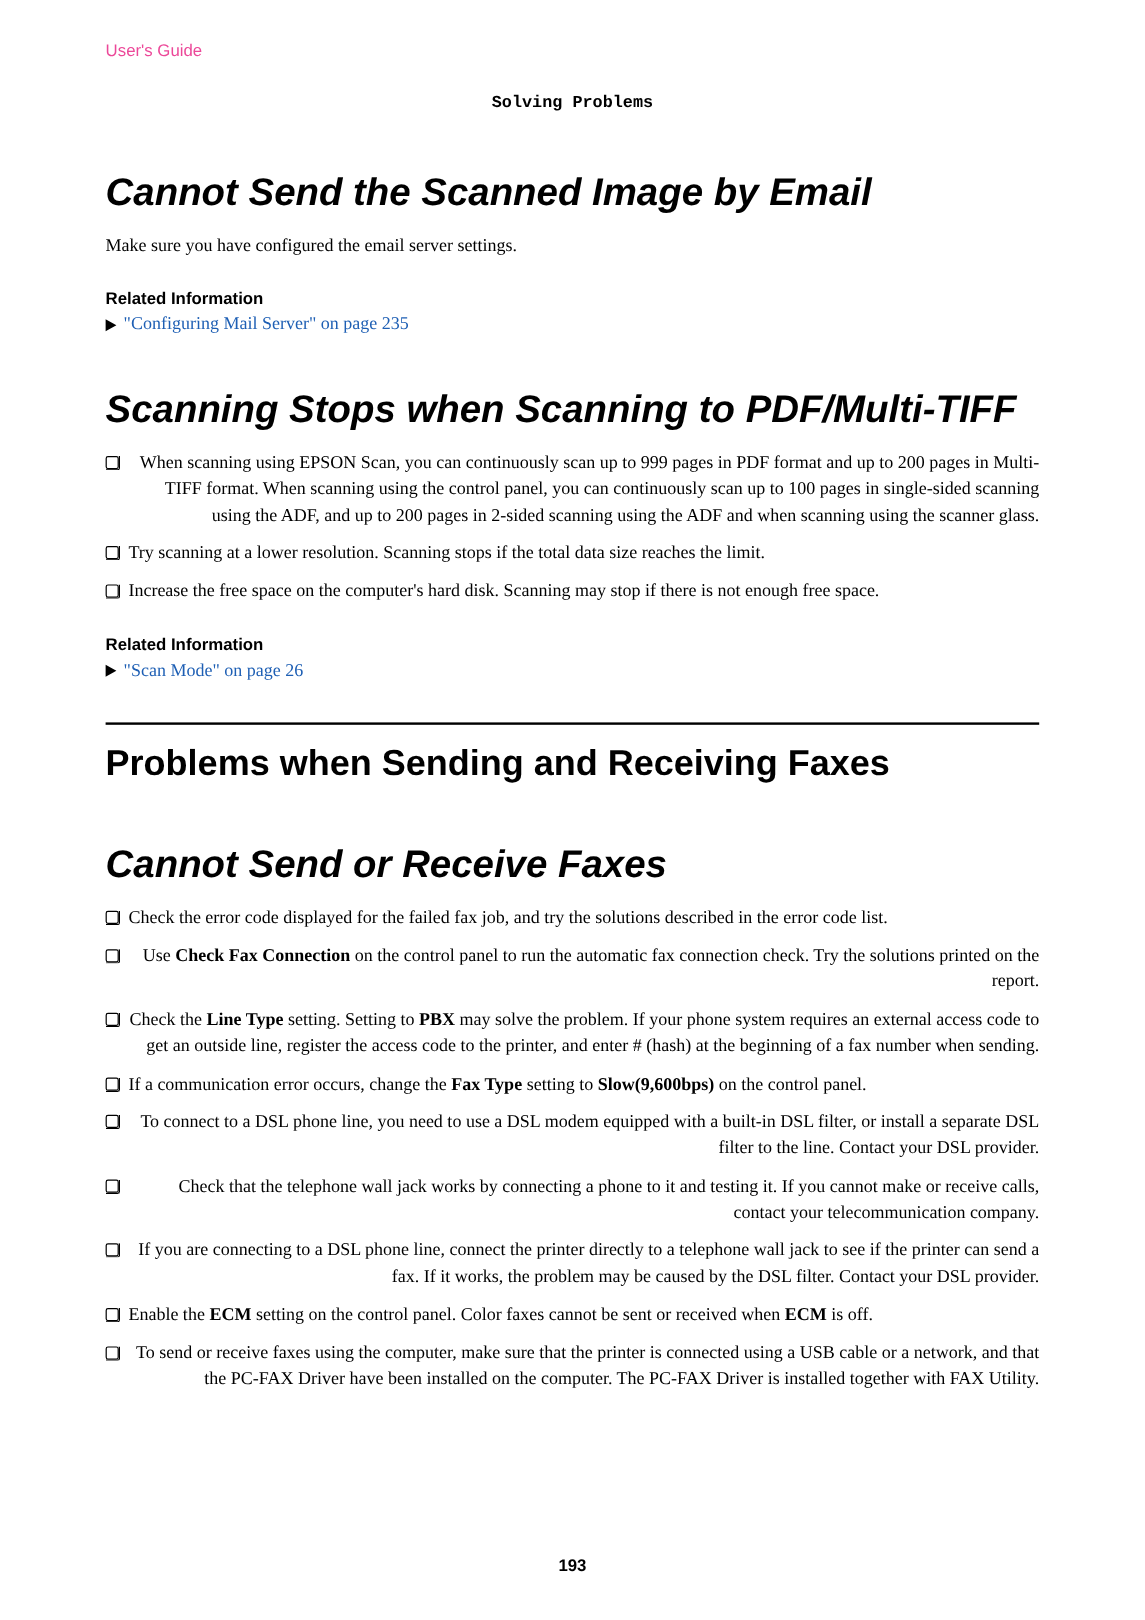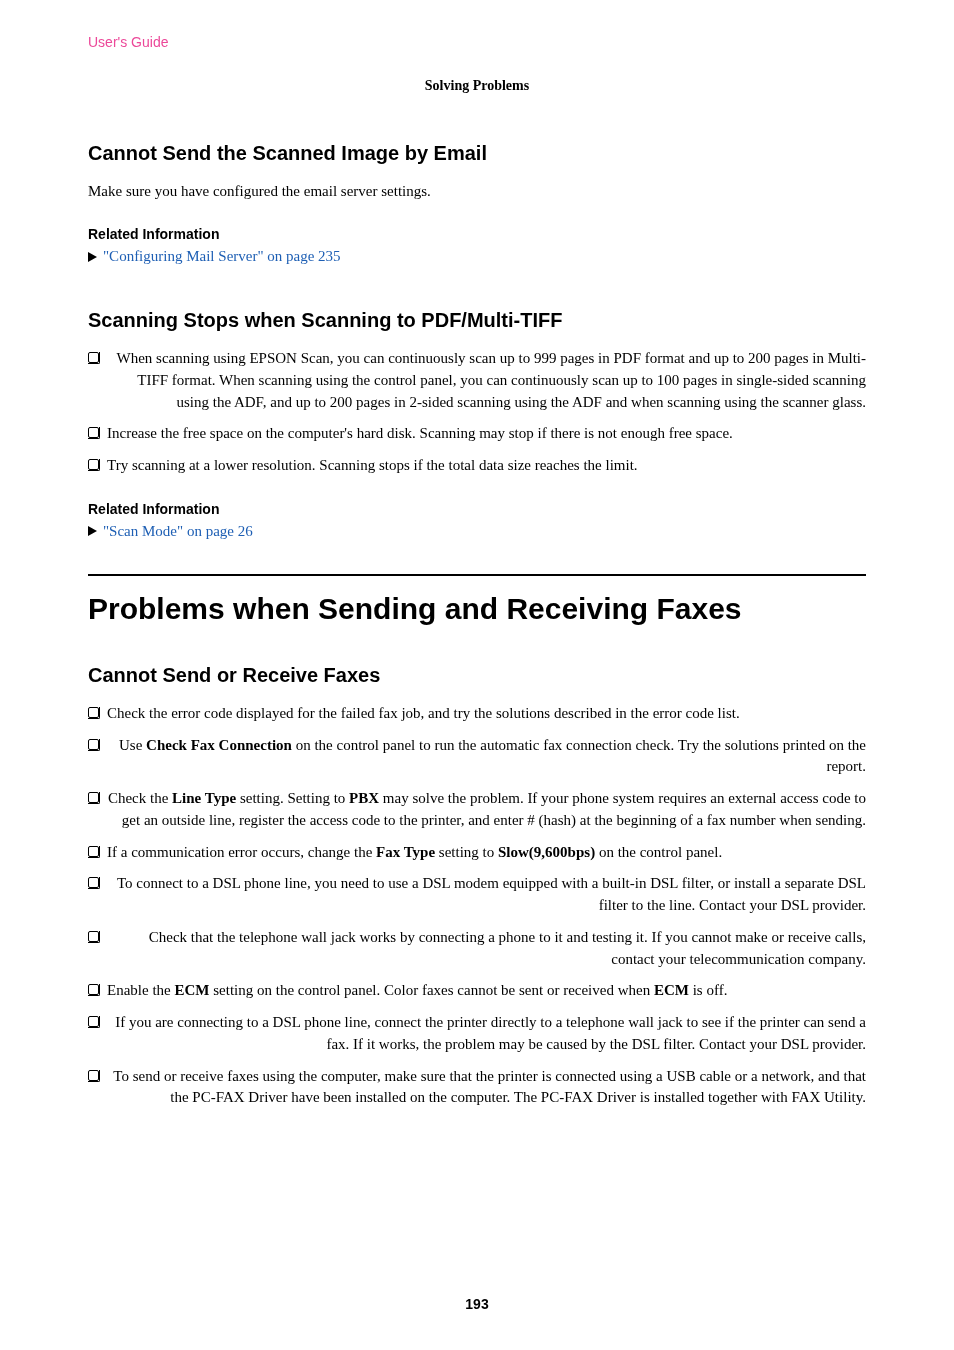--- a/index.html
+++ b/index.html
@@ -12,31 +12,32 @@
     position: relative;
     padding: 34px 88px 0 88px;
   }
   .header-title {
     font-family: Arial, Helvetica, sans-serif;
     font-size: 14px;
     color: #ec4899;
     margin-bottom: 28px;
   }
   .section-label {
-    font-family: Liberation Serif, serif;
+    font-family: Liberation Mono, monospace;
     font-weight: bold;
     font-size: 14px;
     text-align: center;
     margin-bottom: 48px;
   }
   h2.sub {
     font-family: Arial, Helvetica, sans-serif;
     font-weight: bold;
-    font-size: 20px;
+    font-size: 32px;
     margin-bottom: 16px;
+    font-style: italic;
   }
   .para {
     font-size: 15px;
     line-height: 1.4;
     margin-bottom: 24px;
   }
   .related-label {
     font-family: Arial, Helvetica, sans-serif;
     font-weight: bold;
     font-size: 14px;
@@ -91,21 +92,21 @@
   }
   hr.heavy {
     border: none;
     border-top: 2px solid #000;
     margin: 28px 0 16px 0;
   }
   h1.main {
     font-family: Arial, Helvetica, sans-serif;
     font-weight: bold;
     font-size: 30px;
-    margin-bottom: 38px;
+    margin-bottom: 48px;
   }
   .gap-large { height: 10px; }
   .bold { font-weight: bold; }
   .page-number {
     position: absolute;
     bottom: 38px;
     left: 0; right: 0;
     text-align: center;
     font-family: Arial, Helvetica, sans-serif;
     font-weight: bold;
@@ -129,25 +130,25 @@
 <div class="gap-large"></div>
 
 <h2 class="sub">Scanning Stops when Scanning to PDF/Multi-TIFF</h2>
 <ul class="bullets" id="sec2-list">
     <li>
       <span class="bullet-icon"></span>
       <span>When scanning using EPSON Scan, you can continuously scan up to 999 pages in PDF format and up to 200 pages in Multi-TIFF format. When scanning using the control panel, you can continuously scan up to 100 pages in single-sided scanning using the ADF, and up to 200 pages in 2-sided scanning using the ADF and when scanning using the scanner glass.</span>
     </li>
     <li>
       <span class="bullet-icon"></span>
-      <span>Increase the free space on the computer's hard disk. Scanning may stop if there is not enough free space.</span>
+      <span>Try scanning at a lower resolution. Scanning stops if the total data size reaches the limit.</span>
     </li>
     <li>
       <span class="bullet-icon"></span>
-      <span>Try scanning at a lower resolution. Scanning stops if the total data size reaches the limit.</span>
+      <span>Increase the free space on the computer's hard disk. Scanning may stop if there is not enough free space.</span>
     </li>
   </ul>
 <div class="related-label">Related Information</div>
 <div class="link-row">
   <span class="arrow"></span>
   <span class="link-text">"Scan Mode" on page 26</span>
 </div>
 
 <hr class="heavy">
 <h1 class="main">Problems when Sending and Receiving Faxes</h1>
@@ -173,25 +174,25 @@
     <li>
       <span class="bullet-icon"></span>
       <span>To connect to a DSL phone line, you need to use a DSL modem equipped with a built-in DSL filter, or install a separate DSL filter to the line. Contact your DSL provider.</span>
     </li>
     <li>
       <span class="bullet-icon"></span>
       <span>Check that the telephone wall jack works by connecting a phone to it and testing it. If you cannot make or receive calls, contact your telecommunication company.</span>
     </li>
     <li>
       <span class="bullet-icon"></span>
-      <span>Enable the <span class="bold">ECM</span> setting on the control panel. Color faxes cannot be sent or received when <span class="bold">ECM</span> is off.</span>
+      <span>If you are connecting to a DSL phone line, connect the printer directly to a telephone wall jack to see if the printer can send a fax. If it works, the problem may be caused by the DSL filter. Contact your DSL provider.</span>
     </li>
     <li>
       <span class="bullet-icon"></span>
-      <span>If you are connecting to a DSL phone line, connect the printer directly to a telephone wall jack to see if the printer can send a fax. If it works, the problem may be caused by the DSL filter. Contact your DSL provider.</span>
+      <span>Enable the <span class="bold">ECM</span> setting on the control panel. Color faxes cannot be sent or received when <span class="bold">ECM</span> is off.</span>
     </li>
     <li>
       <span class="bullet-icon"></span>
       <span>To send or receive faxes using the computer, make sure that the printer is connected using a USB cable or a network, and that the PC-FAX Driver have been installed on the computer. The PC-FAX Driver is installed together with FAX Utility.</span>
     </li>
   </ul>
 
 <div class="page-number">193</div>
 
 </body></html>

